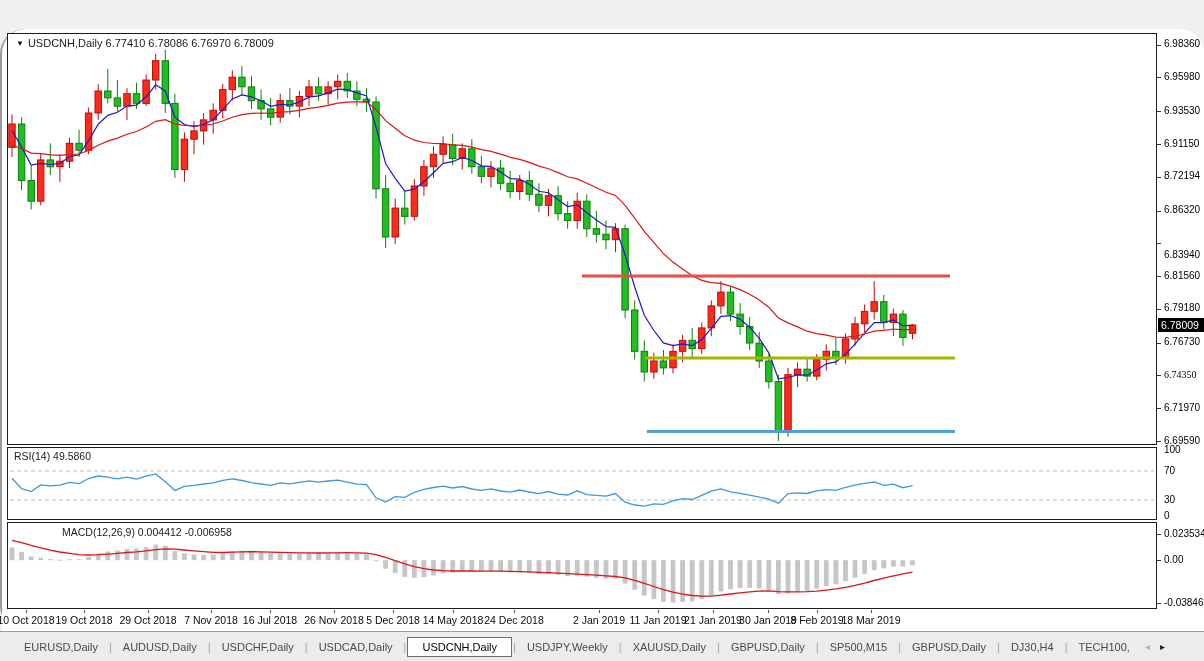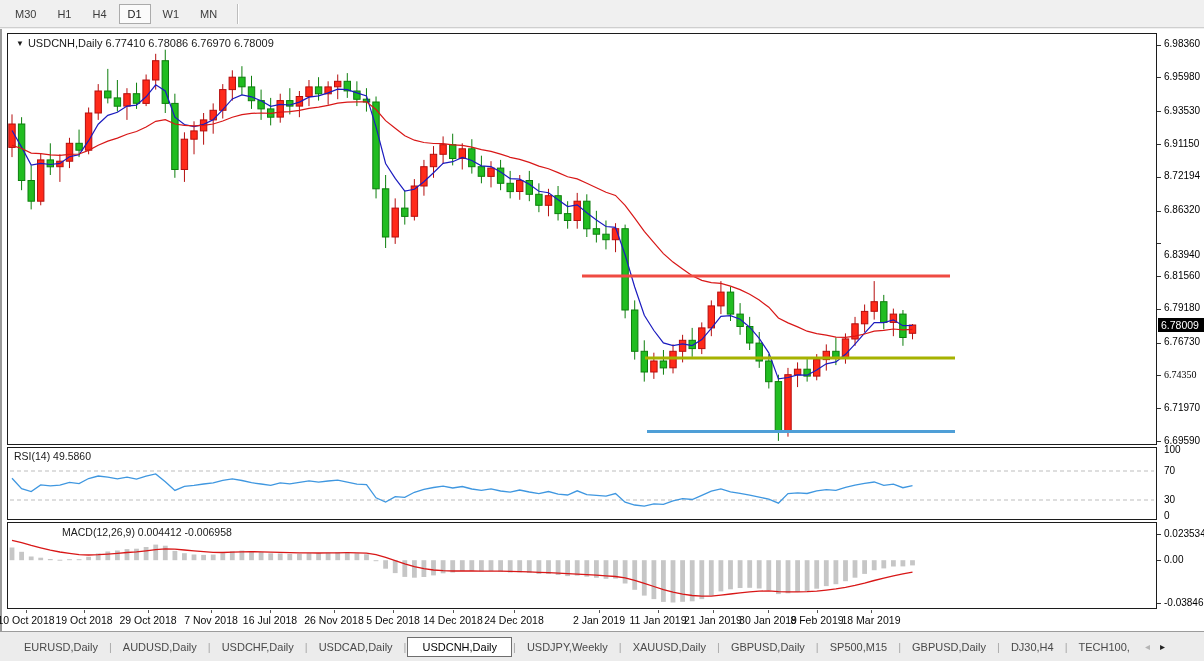--- a/index.html
+++ b/index.html
@@ -8,21 +8,21 @@
 
   
   #toolbar{position:absolute;left:0;top:0;width:1204px;height:28px;background:#f0f0f0;
     border-bottom:1px solid #cfcfcf;display:flex;align-items:center;padding-left:6px;box-sizing:border-box;}
   .tf-btn{font-size:11px;color:#3c3c3c;padding:3px 8px;margin-right:3px;border:1px solid transparent;cursor:default;}
   .tf-btn.active{background:#fbfbfb;border:1px solid #ababab;color:#1a1a1a;}
   .tb-sep{width:1px;height:20px;background:#bdbdbd;border-right:1px solid #fff;margin:0 8px;}
 
   
   #workspace{position:absolute;left:0;top:29px;width:1204px;height:602px;background:#fff;
-    border-left:2px solid #9a9a9a;box-sizing:border-box;}
+    border-left:2px solid #9a9a9a;box-sizing:border-box;border-radius:25px;}
   .panel{position:absolute;border:1px solid #1c1c1c;background:#fff;box-sizing:border-box;}
   #main-panel{left:5px;top:4px;width:1150px;height:412px;}
   #rsi-panel{left:5px;top:418px;width:1150px;height:73px;}
   #macd-panel{left:5px;top:493px;width:1150px;height:87px;}
   .panel svg{position:absolute;left:0;top:0;}
 
   #chart-title{position:absolute;left:14px;top:8px;font-size:11px;color:#1a1a1a;white-space:pre;}
   #chart-title .dd{font-size:8px;position:relative;top:-1px;margin-right:4px;}
   .ind-label{position:absolute;font-size:10.5px;color:#1a1a1a;z-index:5;}
   #rsi-label{left:12px;top:421px;}
@@ -47,29 +47,20 @@
   .tab-sep{color:#a8a8a8;font-size:11px;margin:0 1px;}
   .tab-arrow{font-size:10px;margin:0 5px;cursor:default;}
   #tab-arrow-left{color:#b5b5b5;}
   #tab-arrow-right{color:#222;}
 </style>
 </head>
 <body>
 
 <div id="app">
 
-  <div id="toolbar">
-      <div class="tf-btn">M30</div>
-      <div class="tf-btn">H1</div>
-      <div class="tf-btn">H4</div>
-      <div class="tf-btn active">D1</div>
-      <div class="tf-btn">W1</div>
-      <div class="tf-btn">MN</div>
-      <div class="tb-sep"></div>
-    </div>
 
   <div id="workspace">
 
     <div id="main-panel" class="panel">
       <svg id="main-svg" width="1148" height="410" viewBox="6 34 1148 410">
           <line x1="10" y1="114.4" x2="10" y2="157.1" stroke="#b50e0e" stroke-width="1"></line>
           <rect x="6.8" y="124.0" width="6.4" height="23.4" fill="#ff2a1a" stroke="#b50e0e" stroke-width="1"></rect>
           <line x1="19.58" y1="117.2" x2="19.58" y2="190.2" stroke="#0d7f0d" stroke-width="1"></line>
           <rect x="16.4" y="124.0" width="6.4" height="56.5" fill="#21bd21" stroke="#0d7f0d" stroke-width="1"></rect>
           <line x1="29.16" y1="165.4" x2="29.16" y2="209.4" stroke="#0d7f0d" stroke-width="1"></line>
@@ -430,21 +421,21 @@
         <div class="dtick" style="left: 146px;">29 Oct 2018</div>
         <div class="dmark" style="left: 209px;"></div>
         <div class="dtick" style="left: 209px;">7 Nov 2018</div>
         <div class="dmark" style="left: 268px;"></div>
         <div class="dtick" style="left: 268px;">16 Jul 2018</div>
         <div class="dmark" style="left: 332px;"></div>
         <div class="dtick" style="left: 332px; text-align: right;">26 Nov 2018</div>
         <div class="dmark" style="left: 391px;"></div>
         <div class="dtick" style="left: 391px;">5 Dec 2018</div>
         <div class="dmark" style="left: 451px;"></div>
-        <div class="dtick" style="left: 451px;">14 Dec 2018</div>
+        <div class="dtick" style="left: 451px;">14 May 2018</div>
         <div class="dmark" style="left: 512px;"></div>
         <div class="dtick" style="left: 512px;">24 Dec 2018</div>
         <div class="dmark" style="left: 597px;"></div>
         <div class="dtick" style="left: 597px;">2 Jan 2019</div>
         <div class="dmark" style="left: 656px;"></div>
         <div class="dtick" style="left: 656px;">11 Jan 2019</div>
         <div class="dmark" style="left: 711px;"></div>
         <div class="dtick" style="left: 711px;">21 Jan 2019</div>
         <div class="dmark" style="left: 766px;"></div>
         <div class="dtick" style="left: 766px;">30 Jan 2019</div>

